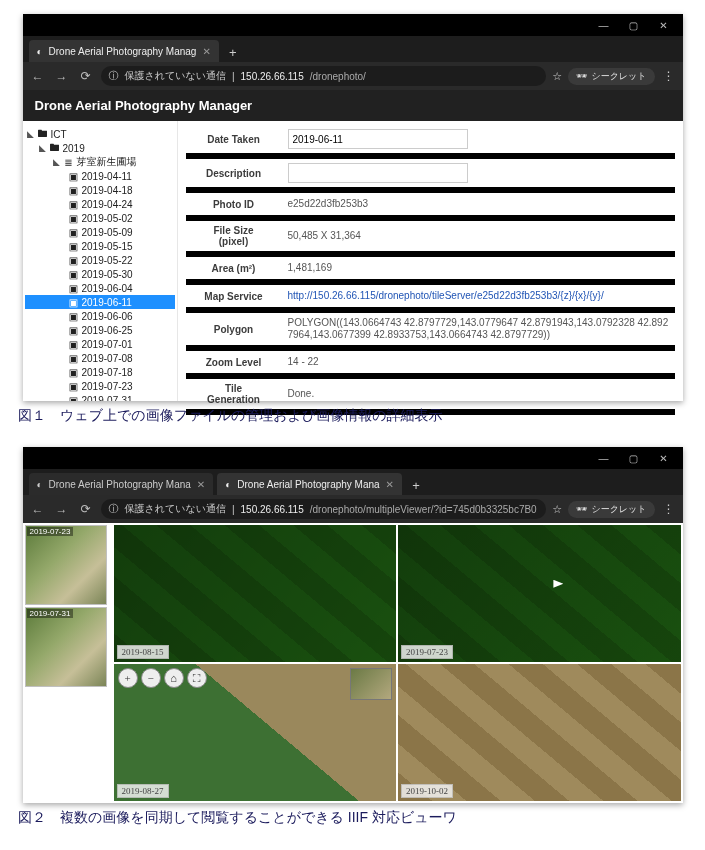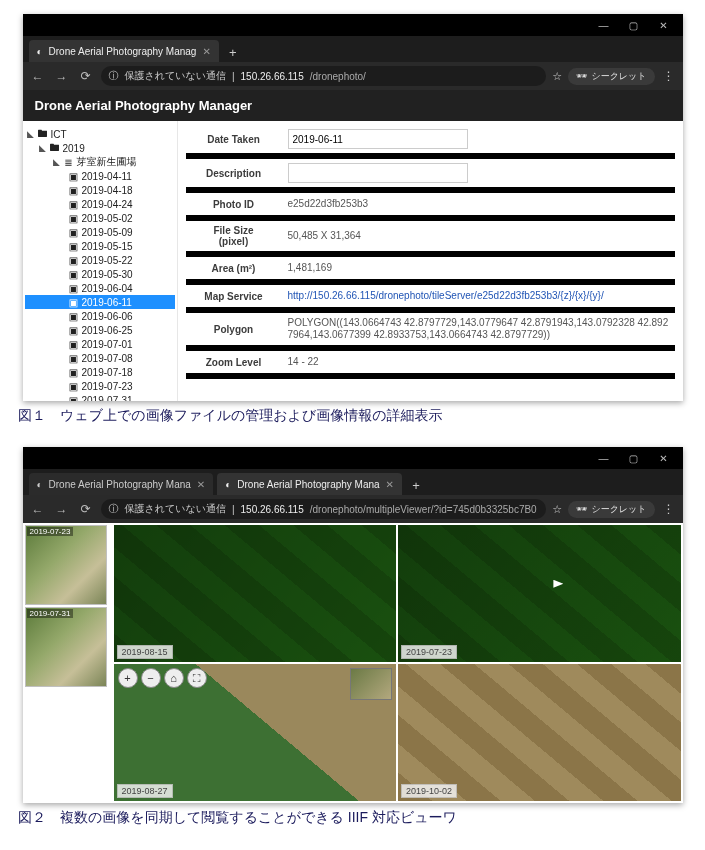--- a/index.html
+++ b/index.html
@@ -202,20 +202,21 @@
     display:grid;
     grid-template-columns:1fr 1fr;
     grid-template-rows:1fr 1fr;
     gap:2px;
     padding:2px;
     background:#fff;
   }
   .pane {
     position:relative;
     overflow:hidden;
+    font-family:Liberation Serif, serif;
   }
   .pane-img {
     position:absolute;inset:0;
   }
   .pane-green .pane-img{
     background:
       repeating-linear-gradient(40deg,#2e6e2a 0,#2e6e2a 22px,#358033 22px,#358033 44px),
       linear-gradient(130deg,#5a7a3c,#7aa04c);
     background-blend-mode:multiply;
   }
@@ -403,20 +404,25 @@
           <div class="dval link">http://150.26.66.115/dronephoto/tileServer/e25d22d3fb253b3/{z}/{x}/{y}/</div>
         </div>
         <div class="drow">
           <div class="dlabel">Polygon</div>
           <div class="dval">POLYGON((143.0664743 42.8797729,143.0779647 42.8791943,143.0792328 42.8927964,143.0677399 42.8933753,143.0664743 42.8797729))</div>
         </div>
         <div class="drow">
           <div class="dlabel">Zoom Level</div>
           <div class="dval">14 - 22</div>
         </div>
+        <div class="drow">
+          <div class="dlabel" style="white-space:pre-line">Tile
+Generation</div>
+          <div class="dval">Done.</div>
+        </div>
       </div>
     </div>
   </div>
   <div class="caption">図１　ウェブ上での画像ファイルの管理および画像情報の詳細表示</div>
 </div>
 
 <div class="figure-block">
   <div class="browser">
     <div class="win-titlebar">
       <div class="win-btn">—</div>

